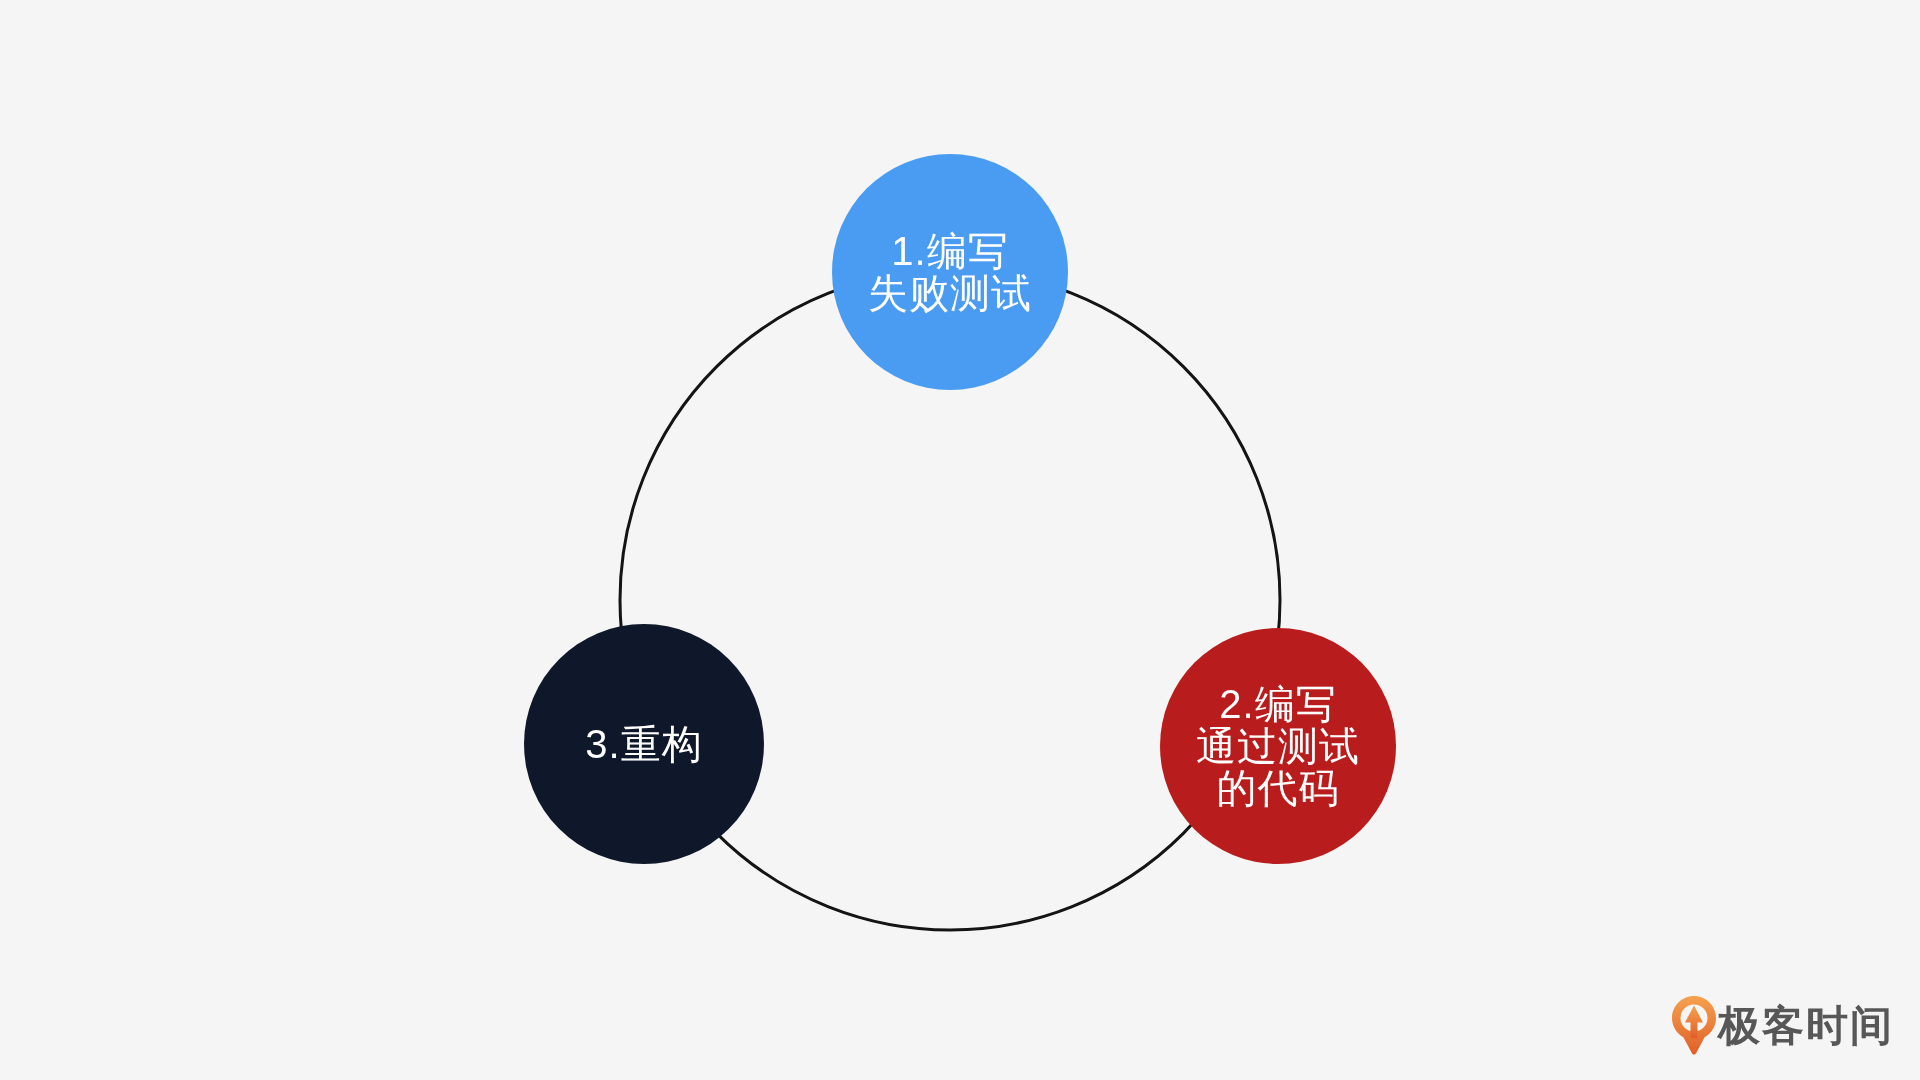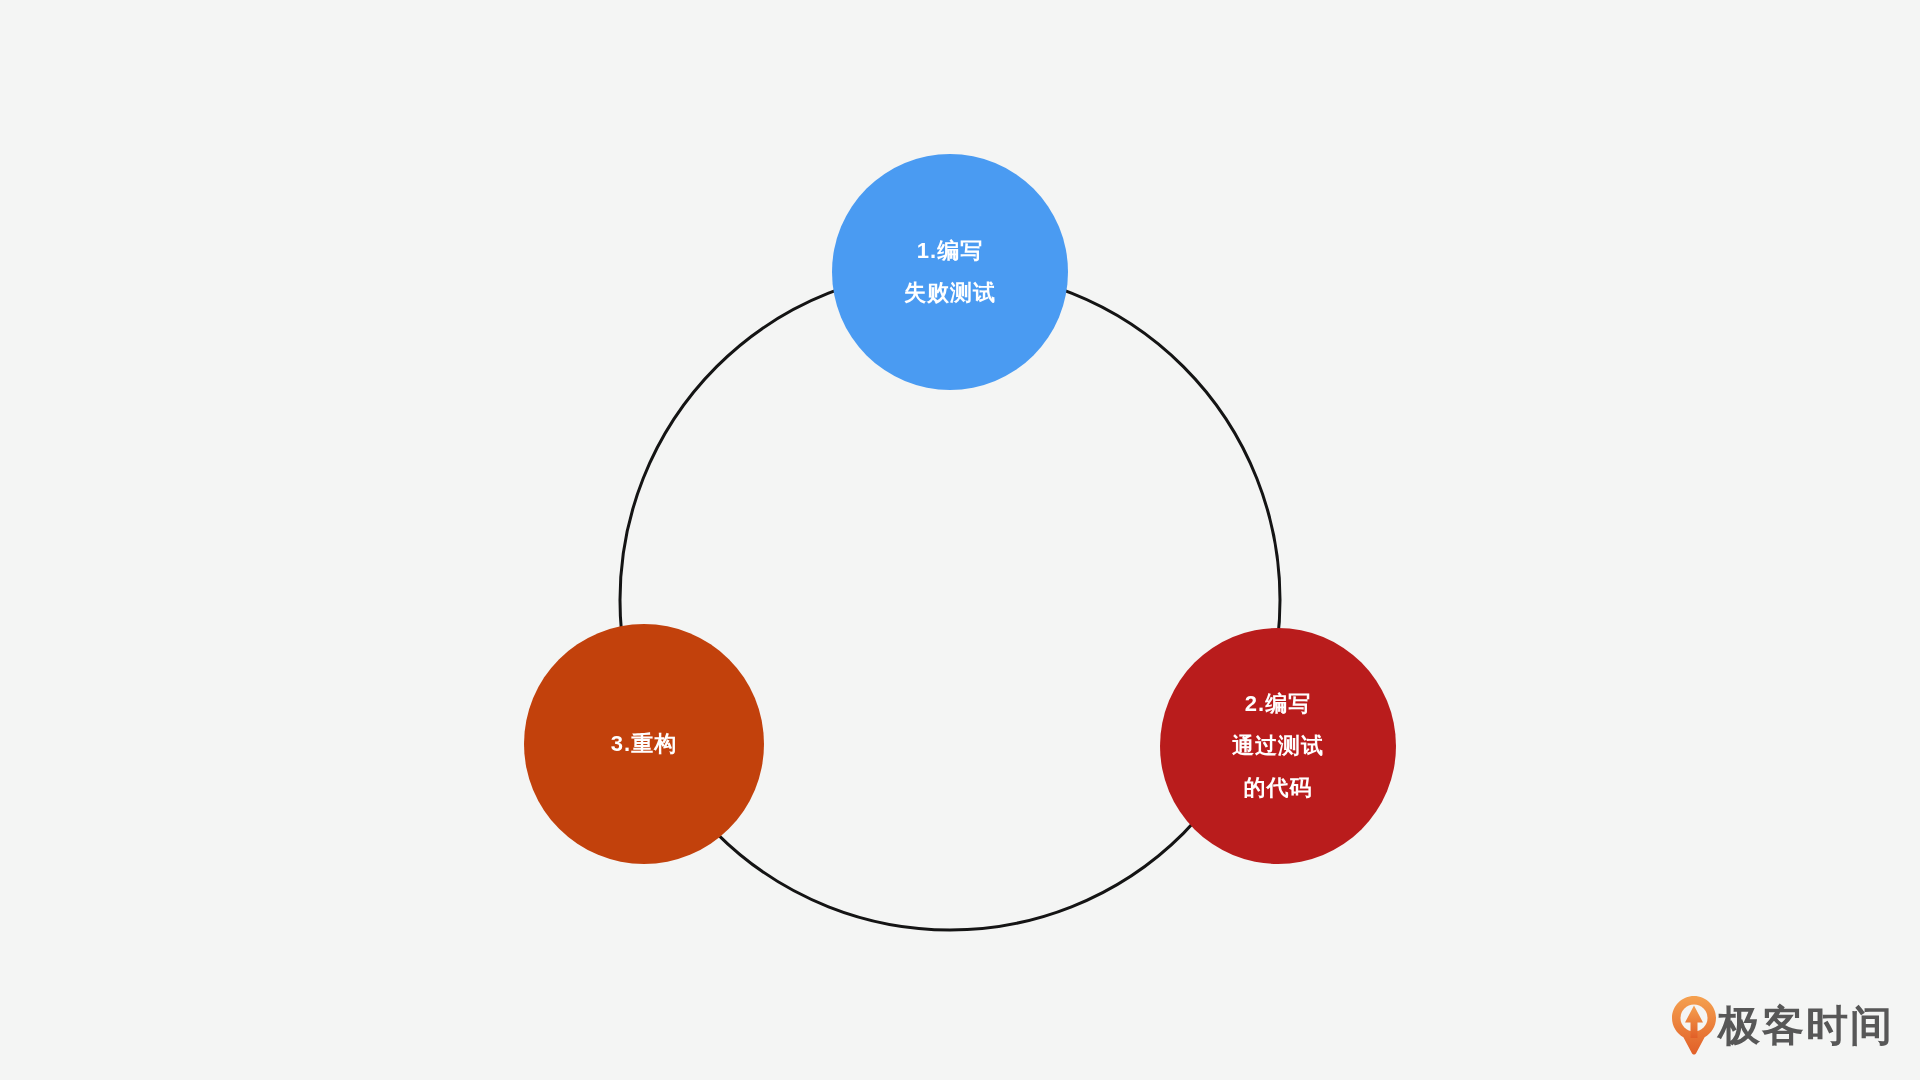--- a/index.html
+++ b/index.html
@@ -27,22 +27,22 @@
   .node {
     position: absolute;
     border-radius: 50%;
     display: flex;
     align-items: center;
     justify-content: center;
     text-align: center;
   }
   .node-label {
     color: #ffffff;
-    font-weight: bold;
-    font-size: 22px;
+    font-weight: normal;
+    font-size: 40px;
     line-height: 42px;
     white-space: pre-line;
     letter-spacing: 1px;
   }
   .node-blue  { left: 832px;  top: 154px; width: 236px; height: 236px; }
   .node-green { left: 1160px; top: 628px; width: 236px; height: 236px; }
   .node-red   { left: 524px;  top: 624px; width: 240px; height: 240px; }
 
   .brand {
     position: absolute;
@@ -78,21 +78,21 @@
     <span class="node-label">1.编写
 失败测试</span>
   </div>
 
   <div class="node node-green" style="background: #b91c1c;">
     <span class="node-label">2.编写
 通过测试
 的代码</span>
   </div>
 
-  <div class="node node-red" style="background: #c2410c;">
+  <div class="node node-red" style="background: #0f172a;">
     <span class="node-label">3.重构</span>
   </div>
 
   <div class="brand">
     <svg class="brand-pin" viewBox="0 0 48 64" aria-hidden="true">
       <defs>
         <linearGradient id="pinGrad" x1="0" y1="0" x2="0" y2="1">
           <stop offset="0" stop-color="#f5a14f"></stop>
           <stop offset="1" stop-color="#e15f28"></stop>
         </linearGradient>

